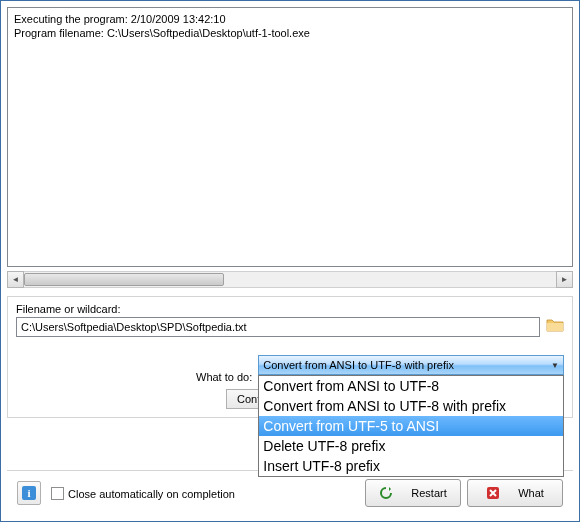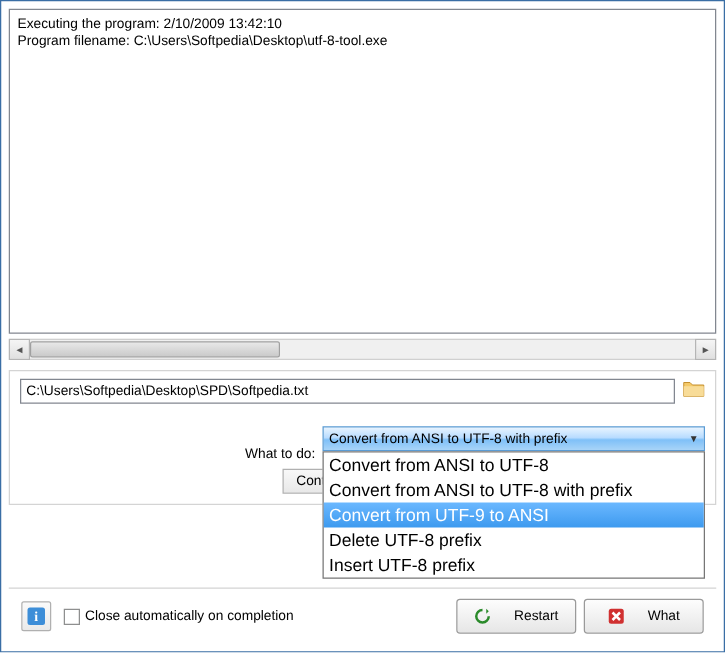--- a/index.html
+++ b/index.html
@@ -27,69 +27,70 @@
 .combo-wrap { position: relative; flex: 1; }
 .combo { width: 100%; height: 20px; border: 1px solid #5a9bd4; background: linear-gradient(to bottom, #e8f4ff, #b8dcff 45%, #7fc0f8 55%, #a8d4f8); display: flex; align-items: center; padding: 0 20px 0 4px; font-size: 11px; position: relative; cursor: pointer; }
 .combo-arrow { position: absolute; right: 4px; top: 50%; transform: translateY(-50%); font-size: 8px; color: #333; }
 .dropdown { position: absolute; top: 20px; left: 0; right: 0; background: #fff; border: 1px solid #767676; z-index: 10; }
 .dropdown-item { padding: 2px 4px; font-size: 14px; cursor: pointer; }
 .dropdown-item.highlight { background: linear-gradient(to bottom, #6bb8ff, #3d9aef); color: #fff; }
 .continue-row { display: flex; align-items: center; margin-top: 6px; padding-left: 210px; }
 .continue-btn { border: 1px solid #b0b0b0; background: linear-gradient(to bottom, #f8f8f8, #e8e8e8); padding: 3px 10px; font-size: 11px; cursor: pointer; }
 .bottom-bar { border-top: 1px solid #d4d4d4; padding: 8px 10px; display: flex; align-items: center; gap: 6px; margin-top: auto; }
 .info-icon { width: 24px; height: 24px; border: 1px solid #b0b0b0; border-radius: 2px; background: linear-gradient(to bottom, #fafafa, #eaeaea); display: flex; align-items: center; justify-content: center; cursor: pointer; }
-.checkbox-wrap { display: flex; align-items: center; gap: 4px; margin-left: 4px; }
+.checkbox-wrap { display: flex; align-items: flex-end; gap: 4px; margin-left: 4px; }
 .checkbox { width: 13px; height: 13px; border: 1px solid #8e8f8f; background: #fff; cursor: pointer; }
 .spacer { flex: 1; }
 .action-btn { width: 96px; height: 28px; border: 1px solid #9a9a9a; border-radius: 3px; background: linear-gradient(to bottom, #fdfdfd, #e6e6e6); display: flex; align-items: center; justify-content: center; gap: 18px; font-size: 11px; cursor: pointer; }
 .btn-icon { width: 14px; height: 14px; display: inline-flex; align-items: center; justify-content: center; }
 </style>
 </head>
 <body>
 
 <div class="window">
 
 
   <div class="content">
 
     <div class="log-area">
       <div>Executing the program:  2/10/2009 13:42:10</div>
-      <div>Program filename: C:\Users\Softpedia\Desktop\utf-8-tool.exe</div>
+      <div>Program filename: C:\Users\Softpedia\Desktop\utf-1-tool.exe</div>
     </div>
 
     <div class="scrollbar-row">
       <div class="scroll-arrow">◄</div>
       <div class="scroll-track">
         <div class="scroll-thumb"></div>
       </div>
       <div class="scroll-arrow">►</div>
     </div>
 
     <div class="file-group">
+      <div class="label">Filename or wildcard:</div>
       <div class="file-row">
         <input class="text-input" type="text" value="C:\Users\Softpedia\Desktop\SPD\Softpedia.txt" style="">
         <span class="folder-icon">
           <svg viewBox="0 0 18 16" width="18" height="16">
               <path d="M1 3 h5 l2 2 h9 v9 h-16 z" fill="#f4c968" stroke="#c49030" stroke-width="0.8"></path>
               <path d="M1 6 h16 v8 h-16 z" fill="#f8dc98"></path>
             </svg>
         </span>
       </div>
 
       <div class="what-row">
         <span class="what-label">What to do:</span>
         <div class="combo-wrap">
           <div class="combo">
             <span>Convert from ANSI to UTF-8 with prefix</span>
             <span class="combo-arrow">▼</span>
           </div>
           <div class="dropdown" id="dropdown">
               <div class="dropdown-item">Convert from ANSI to UTF-8</div>
               <div class="dropdown-item">Convert from ANSI to UTF-8 with prefix</div>
-              <div class="dropdown-item highlight">Convert from UTF-9 to ANSI</div>
+              <div class="dropdown-item highlight">Convert from UTF-5 to ANSI</div>
               <div class="dropdown-item">Delete UTF-8 prefix</div>
               <div class="dropdown-item">Insert UTF-8 prefix</div>
             </div>
         </div>
       </div>
 
       <div class="continue-row">
         <div class="continue-btn">Conti</div>
       </div>
     </div>

